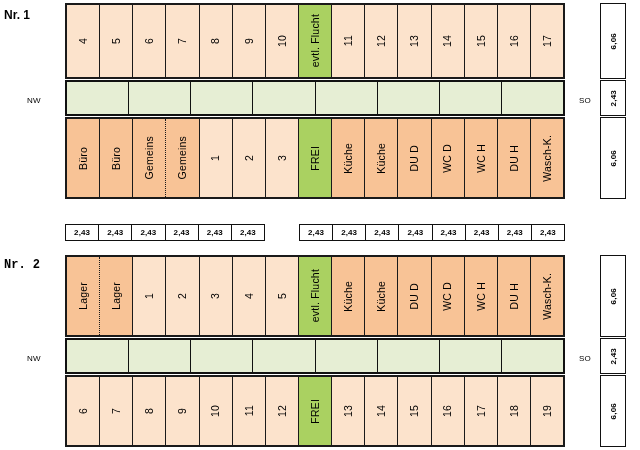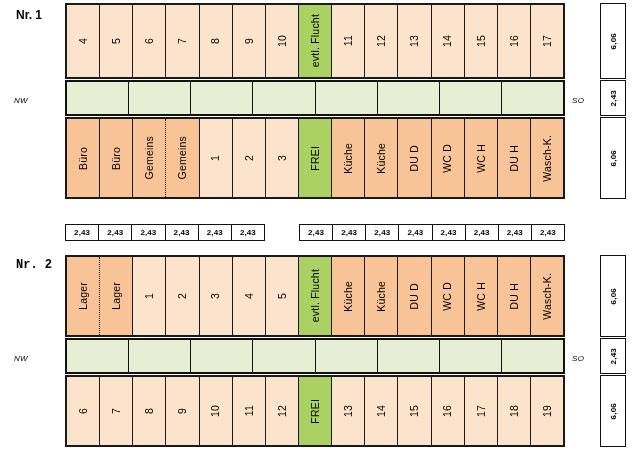--- a/index.html
+++ b/index.html
@@ -9,26 +9,24 @@
     font-family:"Liberation Sans", sans-serif;
     position:relative;
     overflow:hidden;
     color:#000;
   }
   .plan{position:absolute;}
   .block-label{
     position:absolute;left:4px;width:56px;
     font-size:12px;font-weight:bold;text-align:left;
     letter-spacing:0px;
-    margin-left:12px;
   }
   .nw-label,.so-label{
-    position:absolute;font-size:8px;text-align:left;
+    position:absolute;font-size:8px;text-align:center;
     letter-spacing:.3px;
-    font-style:italic;
   }
 
   
   .row{
     display:flex;
     box-sizing:border-box;
     border:2px solid #1a1a1a;
     background:#fce3cc;
   }
   .cell{

